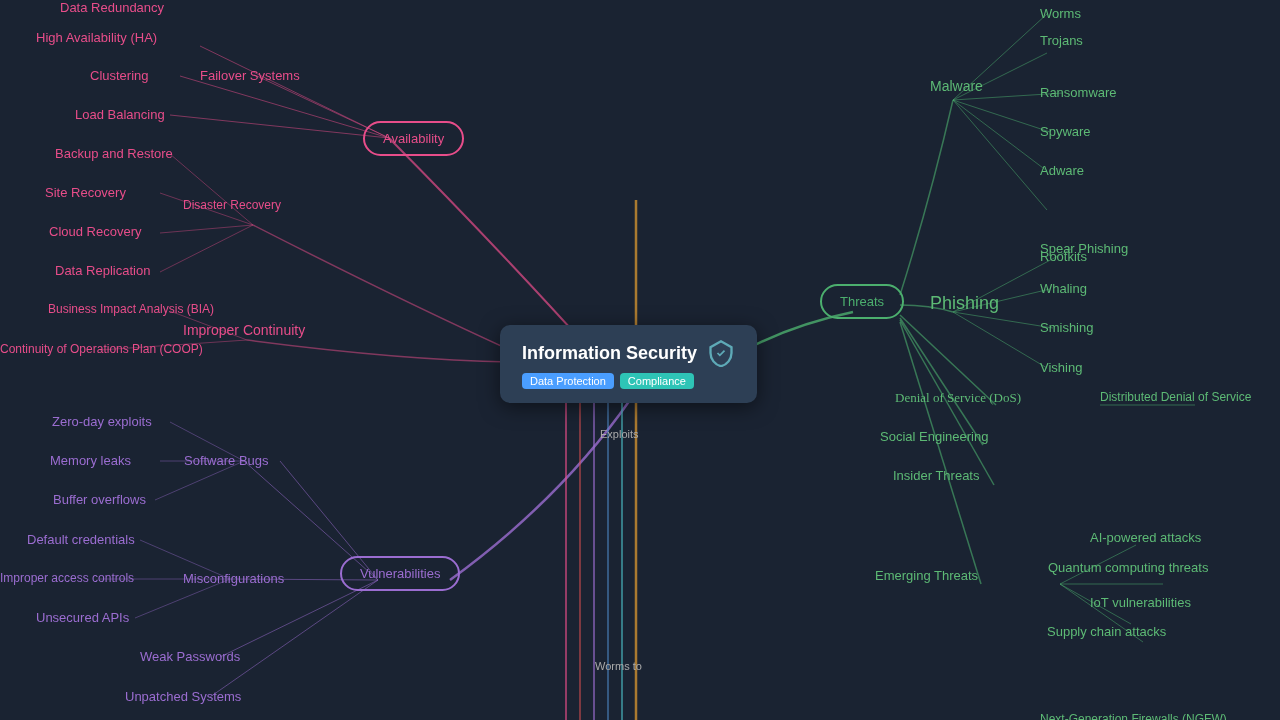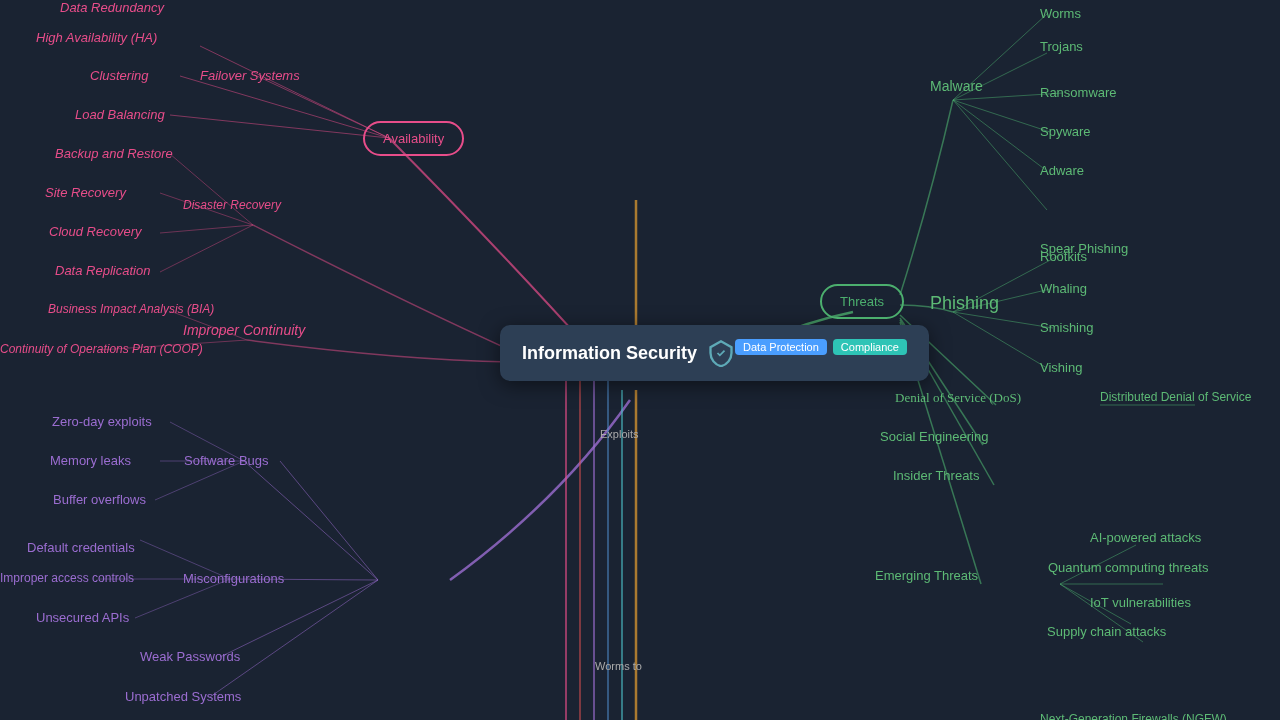--- a/index.html
+++ b/index.html
@@ -36,22 +36,23 @@
 
     .node-center {
       position: absolute;
       background: #2d3f55;
       border-radius: 10px;
       padding: 14px 22px;
       color: white;
       font-size: 18px;
       font-weight: 600;
       display: flex;
-      flex-direction: row;
+      flex-direction: column;
       align-items: flex-start;
+      gap: 6px;
       box-shadow: 0 4px 20px rgba(0,0,0,0.5);
       min-width: 230px;
     }
 
     .node-center .title-row {
       display: flex;
       align-items: center;
       gap: 10px;
     }
 
@@ -82,21 +83,21 @@
       background: transparent;
       white-space: nowrap;
       text-align: right;
     }
 
     .oval-pink { border-color: #e84d8a; color: #e84d8a; }
     .oval-purple { border-color: #9b6dd1; color: #9b6dd1; }
     .oval-green { border-color: #4caf6e; color: #4caf6e; }
 
     
-    .node-left { color: #e84d8a; font-size: 13px; font-style: italic; }
+    .node-left { color: #e84d8a; font-size: 13px; }
 
     
     .node-right { color: #5dba75; font-size: 13px; }
 
     
     .node-bottom { color: #9b6dd1; font-size: 13px; }
 
     .label-small {
       position: absolute;
       font-size: 11px;
@@ -206,20 +207,23 @@
   </div>
 
   <div class="node-oval oval-pink" style="left:363px; top:121px;">
     <span>Availability</span>
   </div>
 
   <div class="node-oval oval-green" style="left:820px; top:284px;">
     <span>Threats</span>
   </div>
 
+  <div class="node-oval oval-purple" style="left:340px; top:556px;">
+    <span>Vulnerabilities</span>
+  </div>
 
   <div class="node node-left" style="left:60px; top:0px;">Data Redundancy</div>
   <div class="node node-left" style="left:36px; top:30px;">High Availability (HA)</div>
   <div class="node node-left" style="left:90px; top:68px;">Clustering</div>
   <div class="node node-left" style="left:200px; top:68px;">Failover Systems</div>
   <div class="node node-left" style="left:75px; top:107px;">Load Balancing</div>
   <div class="node node-left" style="left:55px; top:146px;">Backup and Restore</div>
 
   <div class="node node-left" style="left:183px; top:198px; font-weight:500; font-size:12px;">Disaster Recovery</div>
   <div class="node node-left" style="left:45px; top:185px;">Site Recovery</div>
@@ -227,41 +231,41 @@
   <div class="node node-left" style="left:55px; top:263px;">Data Replication</div>
 
   <div class="node node-left" style="left:183px; top:322px; font-weight:500; font-size:14px;">Improper Continuity</div>
   <div class="node node-left" style="left:0px; top:302px; font-size:12px;padding-left:48px;">Business Impact Analysis (BIA)</div>
   <div class="node node-left" style="left:0px; top:342px; font-size:12px;text-align:center;">Continuity of Operations Plan (COOP)</div>
 
   <div class="node node-bottom" style="left:52px; top:414px;">Zero-day exploits</div>
   <div class="node node-bottom" style="left:50px; top:453px;">Memory leaks</div>
   <div class="node node-bottom" style="left:184px; top:453px; font-weight:500;">Software Bugs</div>
   <div class="node node-bottom" style="left:53px; top:492px;">Buffer overflows</div>
-  <div class="node node-bottom" style="left:27px; top:532px;margin-top:8px;">Default credentials</div>
+  <div class="node node-bottom" style="left:27px; top:532px;">Default credentials</div>
   <div class="node node-bottom" style="left:0px; top:571px; font-size:12px;">Improper access controls</div>
   <div class="node node-bottom" style="left:183px; top:571px; font-weight:500;">Misconfigurations</div>
   <div class="node node-bottom" style="left:36px; top:610px;">Unsecured APIs</div>
   <div class="node node-bottom" style="left:140px; top:649px;">Weak Passwords</div>
   <div class="node node-bottom" style="left:125px; top:689px;">Unpatched Systems</div>
 
   <div class="label-small" style="left:600px; top:428px;">Exploits</div>
 
   <div class="label-small" style="left:595px; top:660px;">Worms to</div>
 
   <div class="node node-right" style="left:930px; top:78px; font-weight:500; font-size:14px;">Malware</div>
   <div class="node node-right" style="left:930px; top:293px; font-weight:400; font-size:18px;">Phishing</div>
   <div class="node node-right" style="left:895px; top:390px;font-family:Liberation Serif, serif;">Denial of Service (DoS)</div>
   <div class="node node-right" style="left:1100px; top:390px; font-size:12px;">Distributed Denial of Service</div>
   <div class="node node-right" style="left:880px; top:429px;">Social Engineering</div>
   <div class="node node-right" style="left:893px; top:468px;">Insider Threats</div>
   <div class="node node-right" style="left:875px; top:568px; font-weight:500;">Emerging Threats</div>
 
   <div class="node node-right" style="left:1040px; top:6px;">Worms</div>
-  <div class="node node-right" style="left:1040px; top:39px;">Trojans</div>
+  <div class="node node-right" style="left:1040px; top:33px;">Trojans</div>
   <div class="node node-right" style="left:1040px; top:85px;">Ransomware</div>
   <div class="node node-right" style="left:1040px; top:124px;">Spyware</div>
   <div class="node node-right" style="left:1040px; top:163px;">Adware</div>
   <div class="node node-right" style="left:1040px; top:213px;margin-top:36px;">Rootkits</div>
 
   <div class="node node-right" style="left:1040px; top:241px;">Spear Phishing</div>
   <div class="node node-right" style="left:1040px; top:281px;">Whaling</div>
   <div class="node node-right" style="left:1040px; top:320px;">Smishing</div>
   <div class="node node-right" style="left:1040px; top:360px;">Vishing</div>
 

